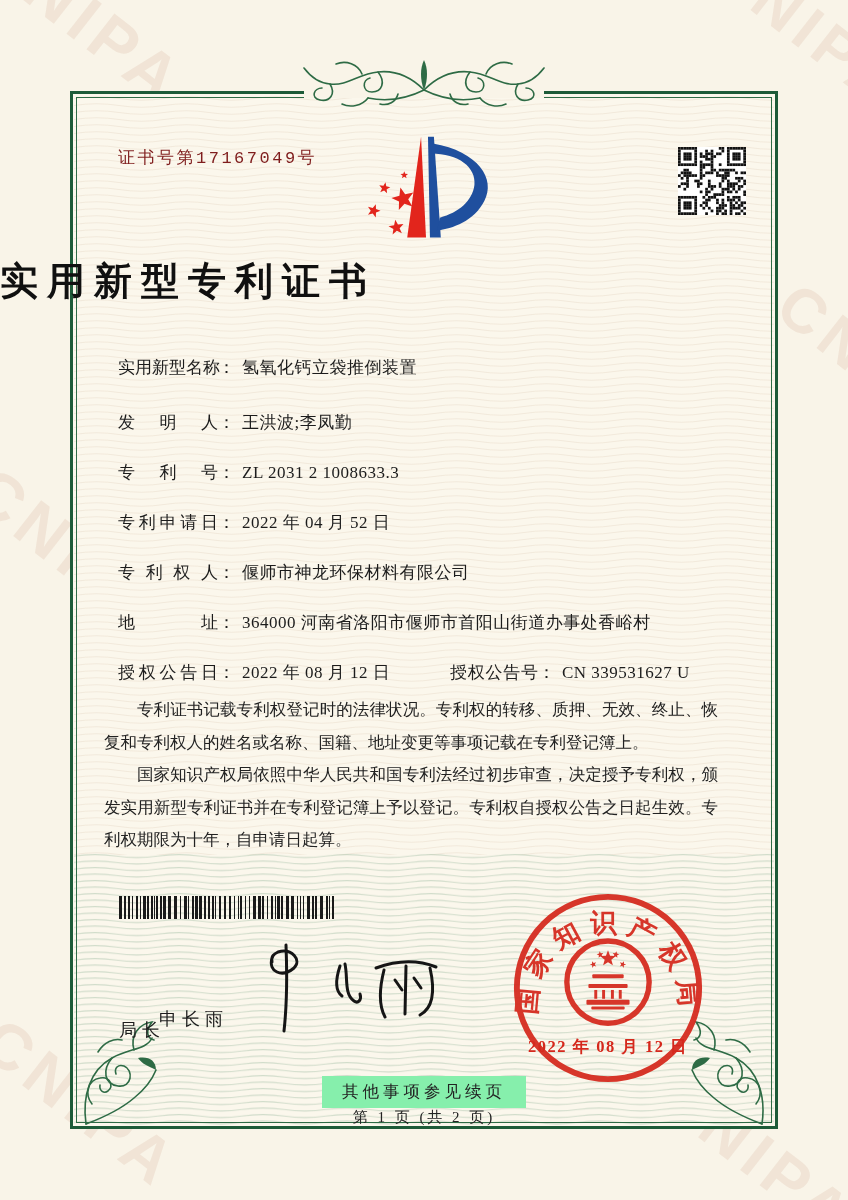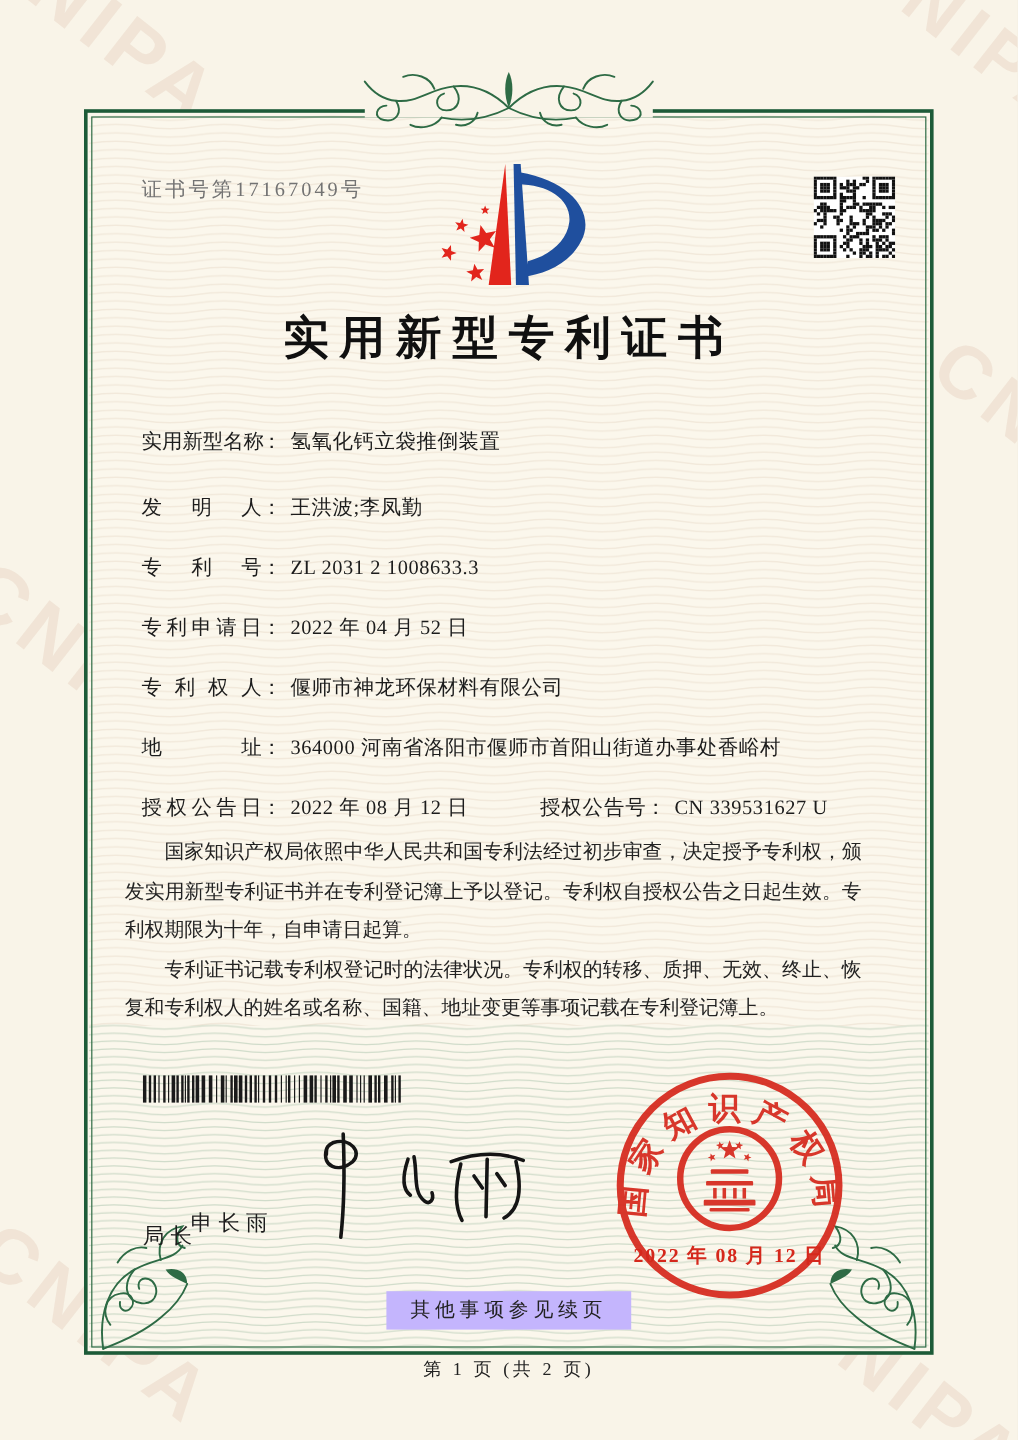--- a/index.html
+++ b/index.html
@@ -13,44 +13,44 @@
     position:absolute; font-family:"Liberation Sans","DejaVu Sans",sans-serif;
     font-weight:700; letter-spacing:7px; color:rgba(197,152,126,0.16);
     transform:rotate(38deg); white-space:nowrap; user-select:none;
   }
   .inner-bg{position:absolute; left:73px; top:94px; width:702px; height:1032px; background:#fbf7ec;}
   .frame-outer{position:absolute; left:70px; top:91px; width:708px; height:1038px;
     border:3px solid #1d5b38; box-sizing:border-box;}
   .frame-inner{position:absolute; left:76px; top:97px; width:696px; height:1026px;
     border:1px solid #2e6b45; box-sizing:border-box;}
   .deco{position:absolute;}
-  .cert-number{position:absolute; left:118px; top:146px; font-size:17px; letter-spacing:2.5px; color:#737373;}
-  .title{position:absolute; left:0; width:100%; top:256px; text-align:center;
+  .cert-number{position:absolute; left:118px; top:146px; font-size:17px; letter-spacing:2.5px; color:#7f1d1d;font-family:Liberation Mono, monospace;}
+  .title{position:absolute; left:0; width:100%; top:256px; text-align:left;
     font-size:38px; font-weight:700; letter-spacing:9px; color:#101010;}
   .fields{position:absolute; left:118px; top:356px; width:648px; font-size:17px;}
   .row{position:absolute; left:0; width:648px; white-space:nowrap;}
   .lbl{display:inline-flex; justify-content:space-between; width:100px; vertical-align:top;}
   .colon{display:inline-block;}
   .val{margin-left:7px; letter-spacing:0.5px;}
   .grp2{position:absolute; left:332px; top:0; white-space:nowrap;}
   .grp2 .lbl{width:88px;}
   .paras{position:absolute; left:104px; top:694px; width:614px;
     font-size:16.5px; line-height:32.5px; color:#222; text-align:justify;}
   .paras p{margin:0; text-indent:2em;}
   .barcode{position:absolute; left:119px; top:896px; width:220px; height:23px;}
   .sig-role{position:absolute; left:119px; top:1018px; font-size:18px; letter-spacing:5px;}
   .sig-name{position:absolute; left:119px; top:1007px; font-size:18px; letter-spacing:5px;margin-left:40px;}
   .signature{position:absolute; left:248px; top:938px;}
   .seal{position:absolute; left:510px; top:890px;}
   .seal-date{position:absolute; left:500px; top:1036px; width:216px; text-align:center;
     color:#d5281c; font-size:16.5px; font-weight:700; letter-spacing:1.5px;}
-  .footer-page{position:absolute; left:0; width:100%; top:1132px; text-align:center;
+  .footer-page{position:absolute; left:0; width:100%; top:1108px; text-align:center;
     font-size:15px; letter-spacing:3px; color:#222;}
   .bottom-note{position:absolute; left:50%; transform:translateX(-50%); top:1076px;
-    background:#c4b5fd; padding:5px 20px; font-size:16.5px; letter-spacing:4px; color:#222;text-align:right;}
+    background:#86efac; padding:5px 20px; font-size:16.5px; letter-spacing:4px; color:#222;text-align:right;}
   .logo{position:absolute; left:342px; top:130px;}
   .qr{position:absolute; left:678px; top:147px;}
 </style>
 </head>
 <body>
 
 <div class="page">
 
   <div class="wm" style="top:-20px;left:-34px;font-size:66px;">CNIPA</div>
   <div class="wm" style="top:-8px;left:696px;font-size:62px;">CNIPA</div>
@@ -493,22 +493,22 @@
             <span>权</span>
             <span>公</span>
             <span>告</span>
             <span>号</span>
           </span><span class="colon">：</span><span class="val">CN 339531627 U</span>
       </span>
     </div>
   </div>
 
   <div class="paras">
+    <p>专利证书记载专利权登记时的法律状况。专利权的转移、质押、无效、终止、恢复和专利权人的姓名或名称、国籍、地址变更等事项记载在专利登记簿上。</p>
     <p>国家知识产权局依照中华人民共和国专利法经过初步审查，决定授予专利权，颁发实用新型专利证书并在专利登记簿上予以登记。专利权自授权公告之日起生效。专利权期限为十年，自申请日起算。</p>
-    <p>专利证书记载专利权登记时的法律状况。专利权的转移、质押、无效、终止、恢复和专利权人的姓名或名称、国籍、地址变更等事项记载在专利登记簿上。</p>
   </div>
 
   <svg class="barcode" width="220" height="23" viewBox="0 0 220 23">
     <g id="barcode-bars" fill="#1a1a1a">
         <rect x="0" y="0" width="3" height="23"></rect>
         <rect x="5" y="0" width="2" height="23"></rect>
         <rect x="9" y="0" width="2" height="23"></rect>
         <rect x="13" y="0" width="1" height="23"></rect>
         <rect x="17" y="0" width="2" height="23"></rect>
         <rect x="21" y="0" width="1" height="23"></rect>

